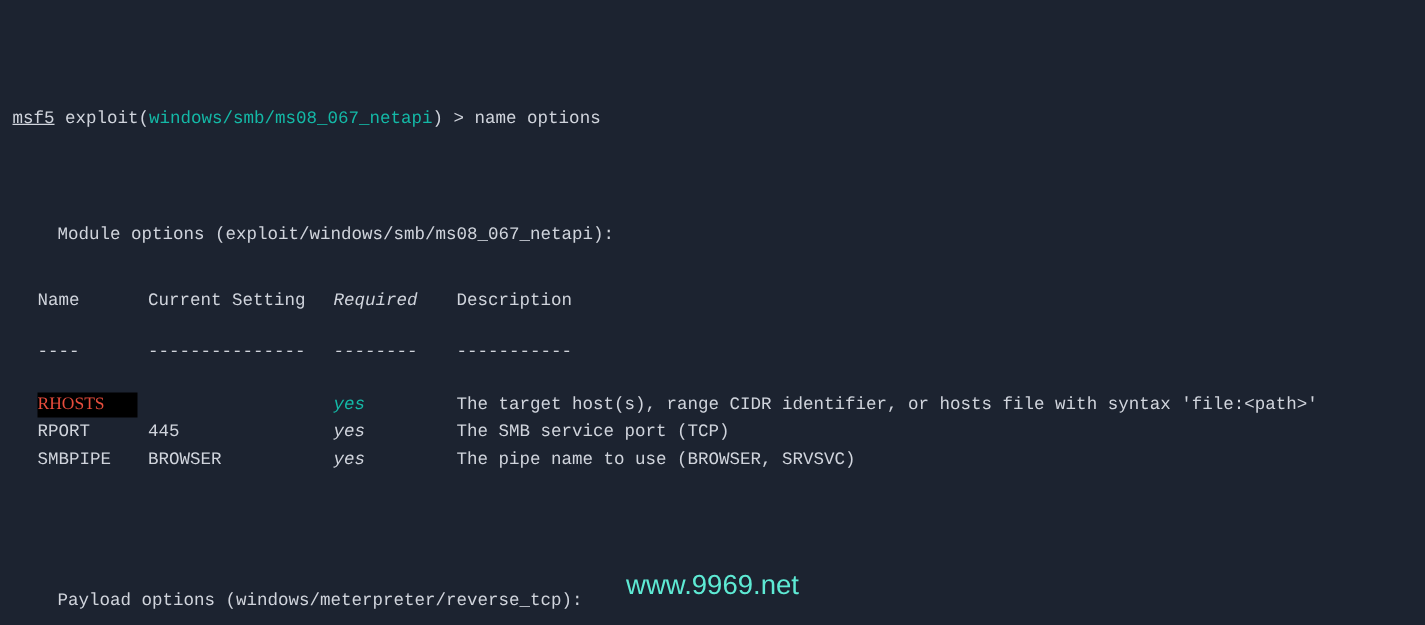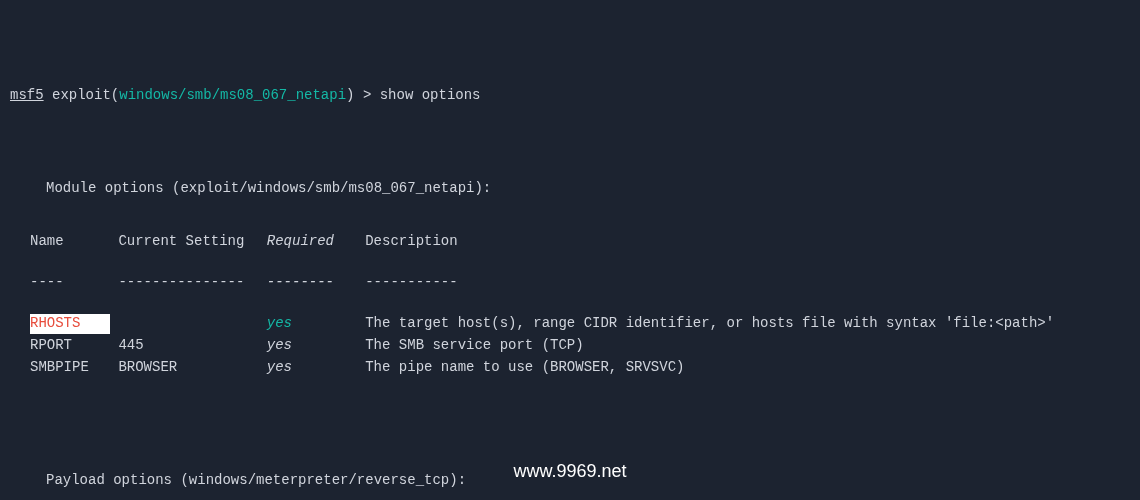--- a/index.html
+++ b/index.html
@@ -22,22 +22,23 @@
     .prompt-line {
       margin-bottom: 14px;
     }
     .underline {
       text-decoration: underline;
     }
     .red {
       color: #14b8a6;
     }
     .red-bg {
-      background-color: #ffffff;
+      background-color: #000000;
       color: #e74c3c;
+      font-family: Liberation Serif, serif;
     }
     .section {
       margin-bottom: 14px;
     }
     .section-header {
       margin-bottom: 14px;
       padding-left: 36px;
     }
     .table-header {
       margin-bottom: 2px;
@@ -46,36 +47,36 @@
       margin-bottom: 2px;
     }
     .row {
       margin-bottom: 2px;
     }
     .watermark {
       position: absolute;
       bottom: 16px;
       left: 50%;
       transform: translateX(-50%);
-      color: #ffffff;
-      font-size: 18px;
+      color: #5eead4;
+      font-size: 22px;
       font-family: Arial, sans-serif;
     }
     .col-name { display: inline-block; width: 80px; }
     .col-setting { display: inline-block; width: 140px; font-family: Liberation Mono, monospace; }
     .col-required { display: inline-block; width: 90px; font-style: italic; }
     .col-desc { display: inline-block; }
     .indent { padding-left: 20px; }
   </style>
 </head>
 <body>
 
 
 
-<div class="prompt-line"><span class="underline">msf5</span> <span>exploit</span>(<span class="red">windows/smb/ms08_067_netapi</span>) &gt; <span>show options</span></div>
+<div class="prompt-line"><span class="underline">msf5</span> <span>exploit</span>(<span class="red">windows/smb/ms08_067_netapi</span>) &gt; <span>name options</span></div>
 
 <div class="section">
 <div class="section-header">Module options (exploit/windows/smb/ms08_067_netapi):</div>
 <div class="table-header indent"><span class="col-name">Name</span> <span class="col-setting">Current Setting</span> <span class="col-required">Required</span> <span class="col-desc">Description</span></div>
 <div class="table-divider indent"><span class="col-name">----</span> <span class="col-setting">---------------</span> <span class="col-required">--------</span> <span class="col-desc">-----------</span></div>
 <div id="module-rows"><div class="row indent"><span class="col-name red-bg">RHOSTS</span> <span class="col-setting red-bg"></span> <span class="col-required red">yes</span> <span class="col-desc">The target host(s), range CIDR identifier, or hosts file with syntax 'file:&lt;path&gt;'</span></div><div class="row indent"><span class="col-name">RPORT</span> <span class="col-setting">445</span> <span class="col-required">yes</span> <span class="col-desc">The SMB service port (TCP)</span></div><div class="row indent"><span class="col-name">SMBPIPE</span> <span class="col-setting">BROWSER</span> <span class="col-required">yes</span> <span class="col-desc">The pipe name to use (BROWSER, SRVSVC)</span></div></div>
 </div>
 
 <div class="section">
 <div class="section-header">Payload options (windows/meterpreter/reverse_tcp):</div>

